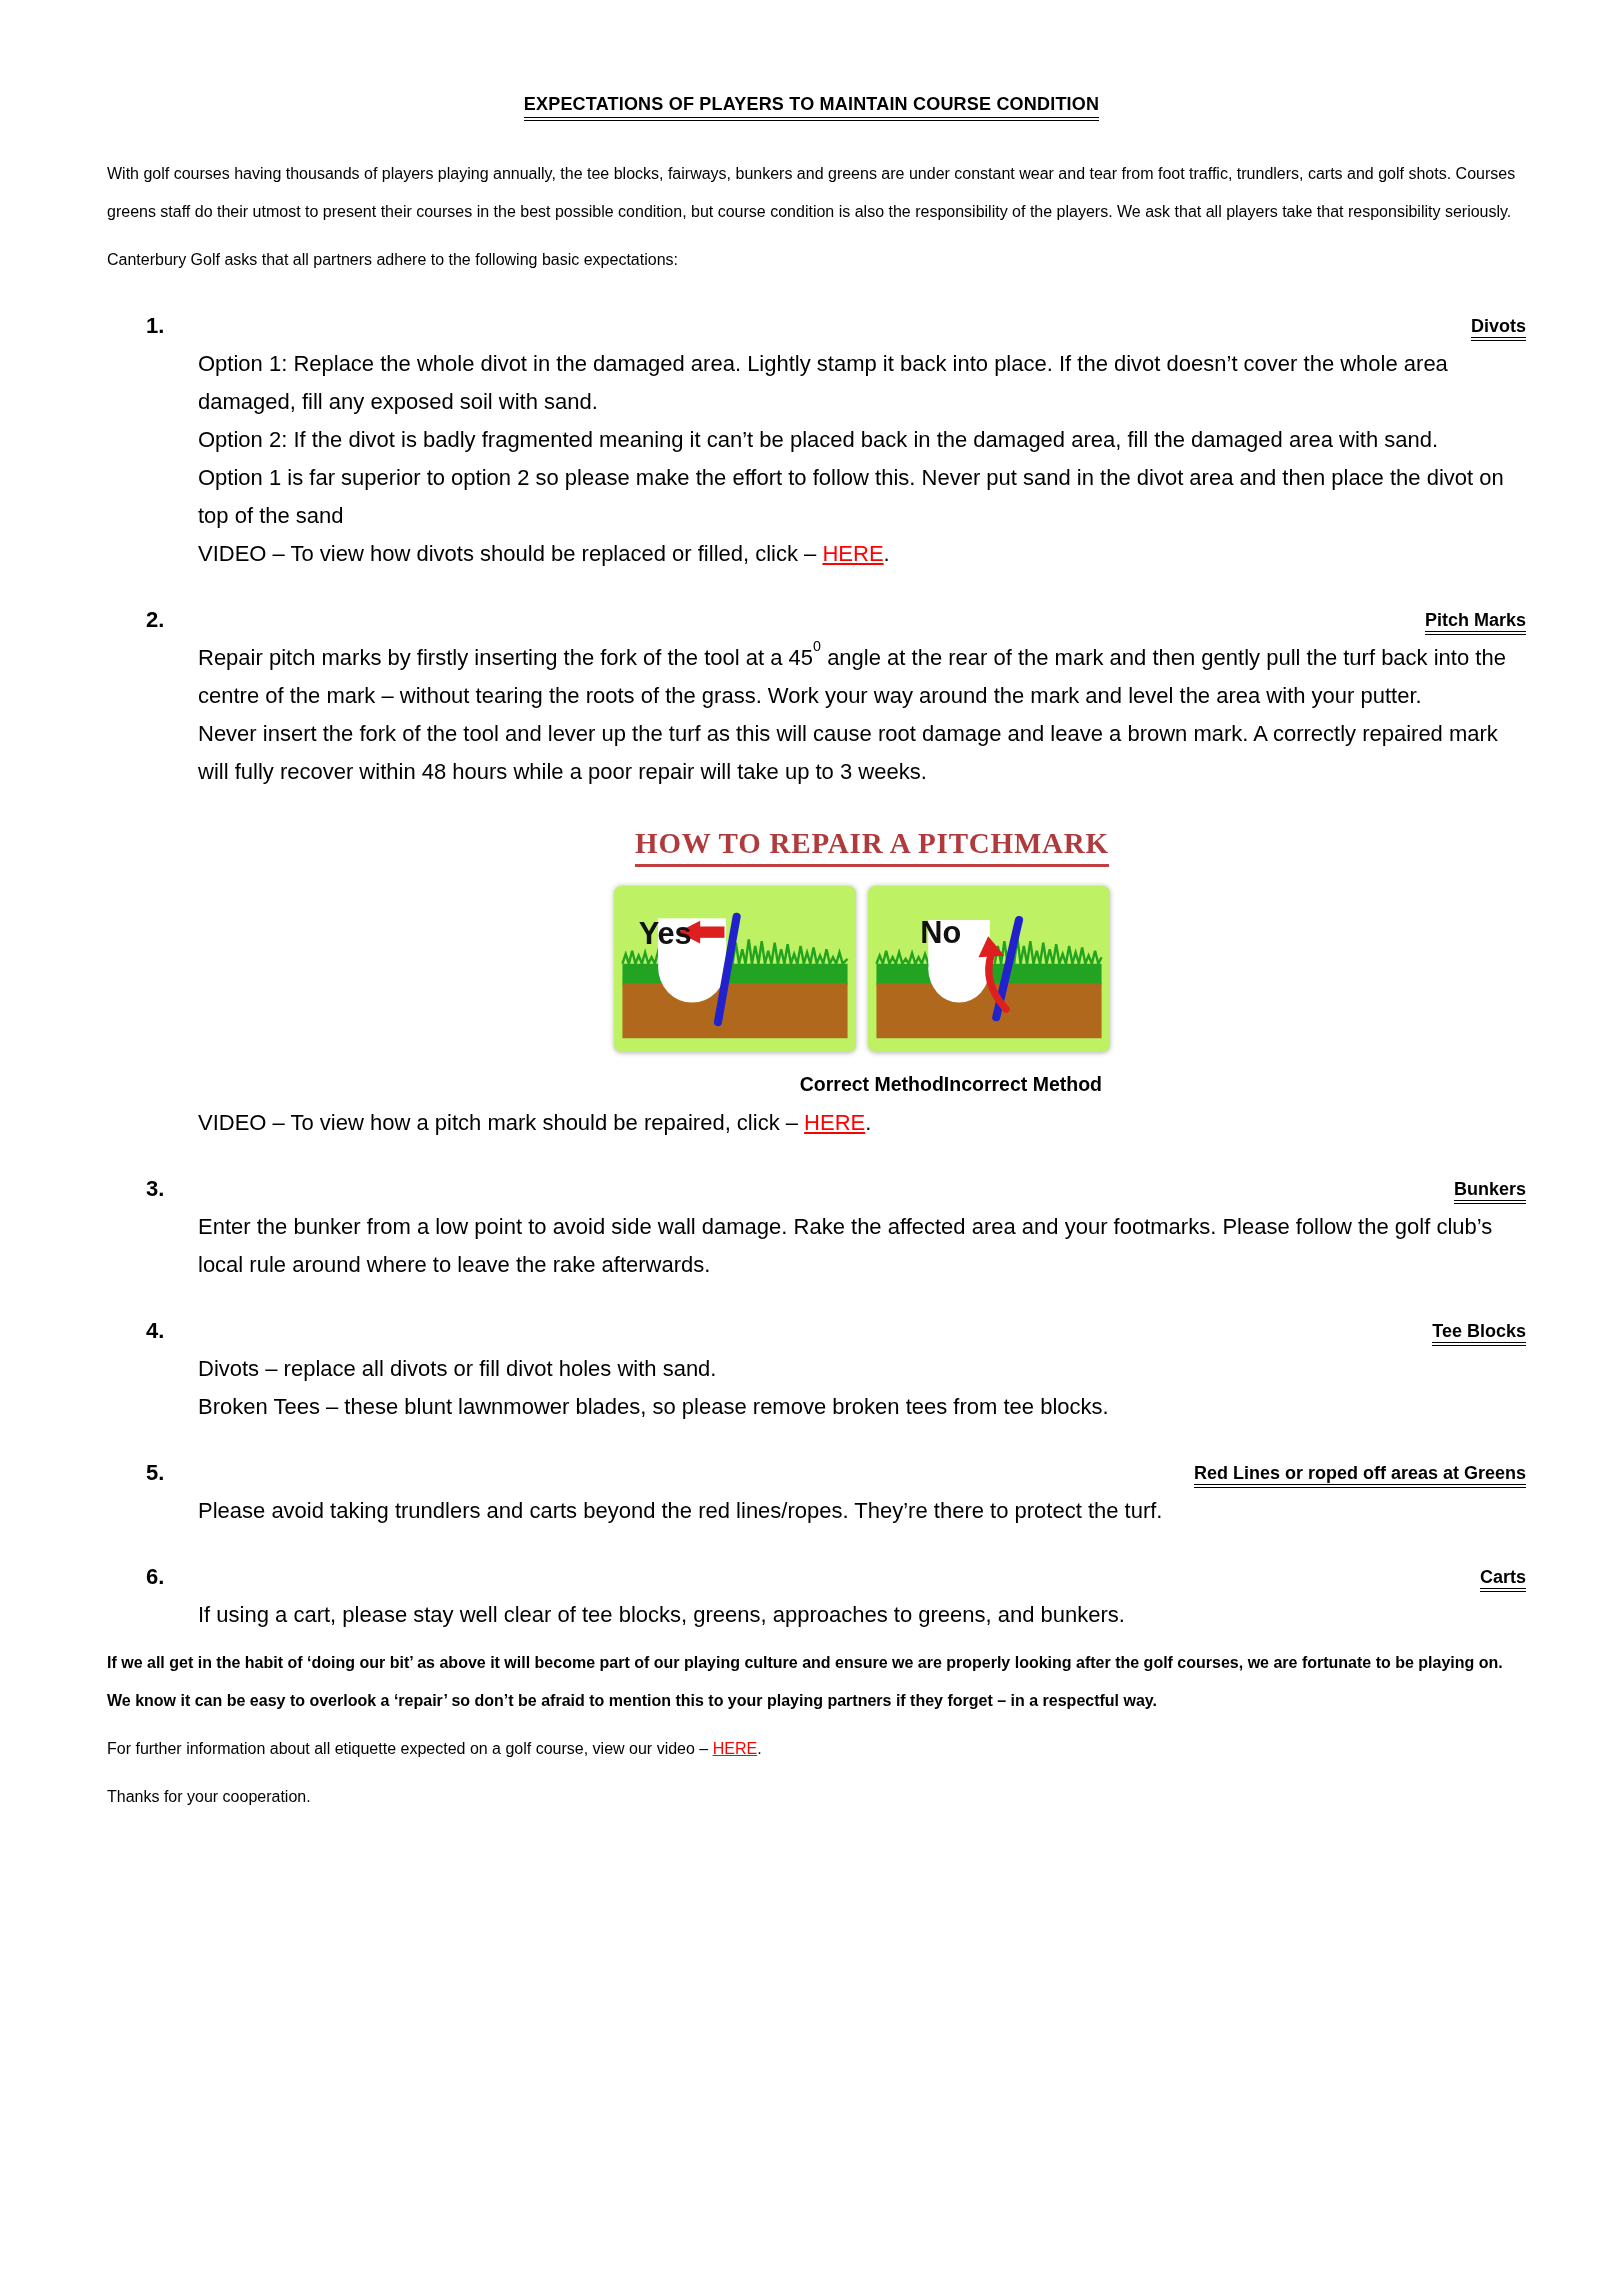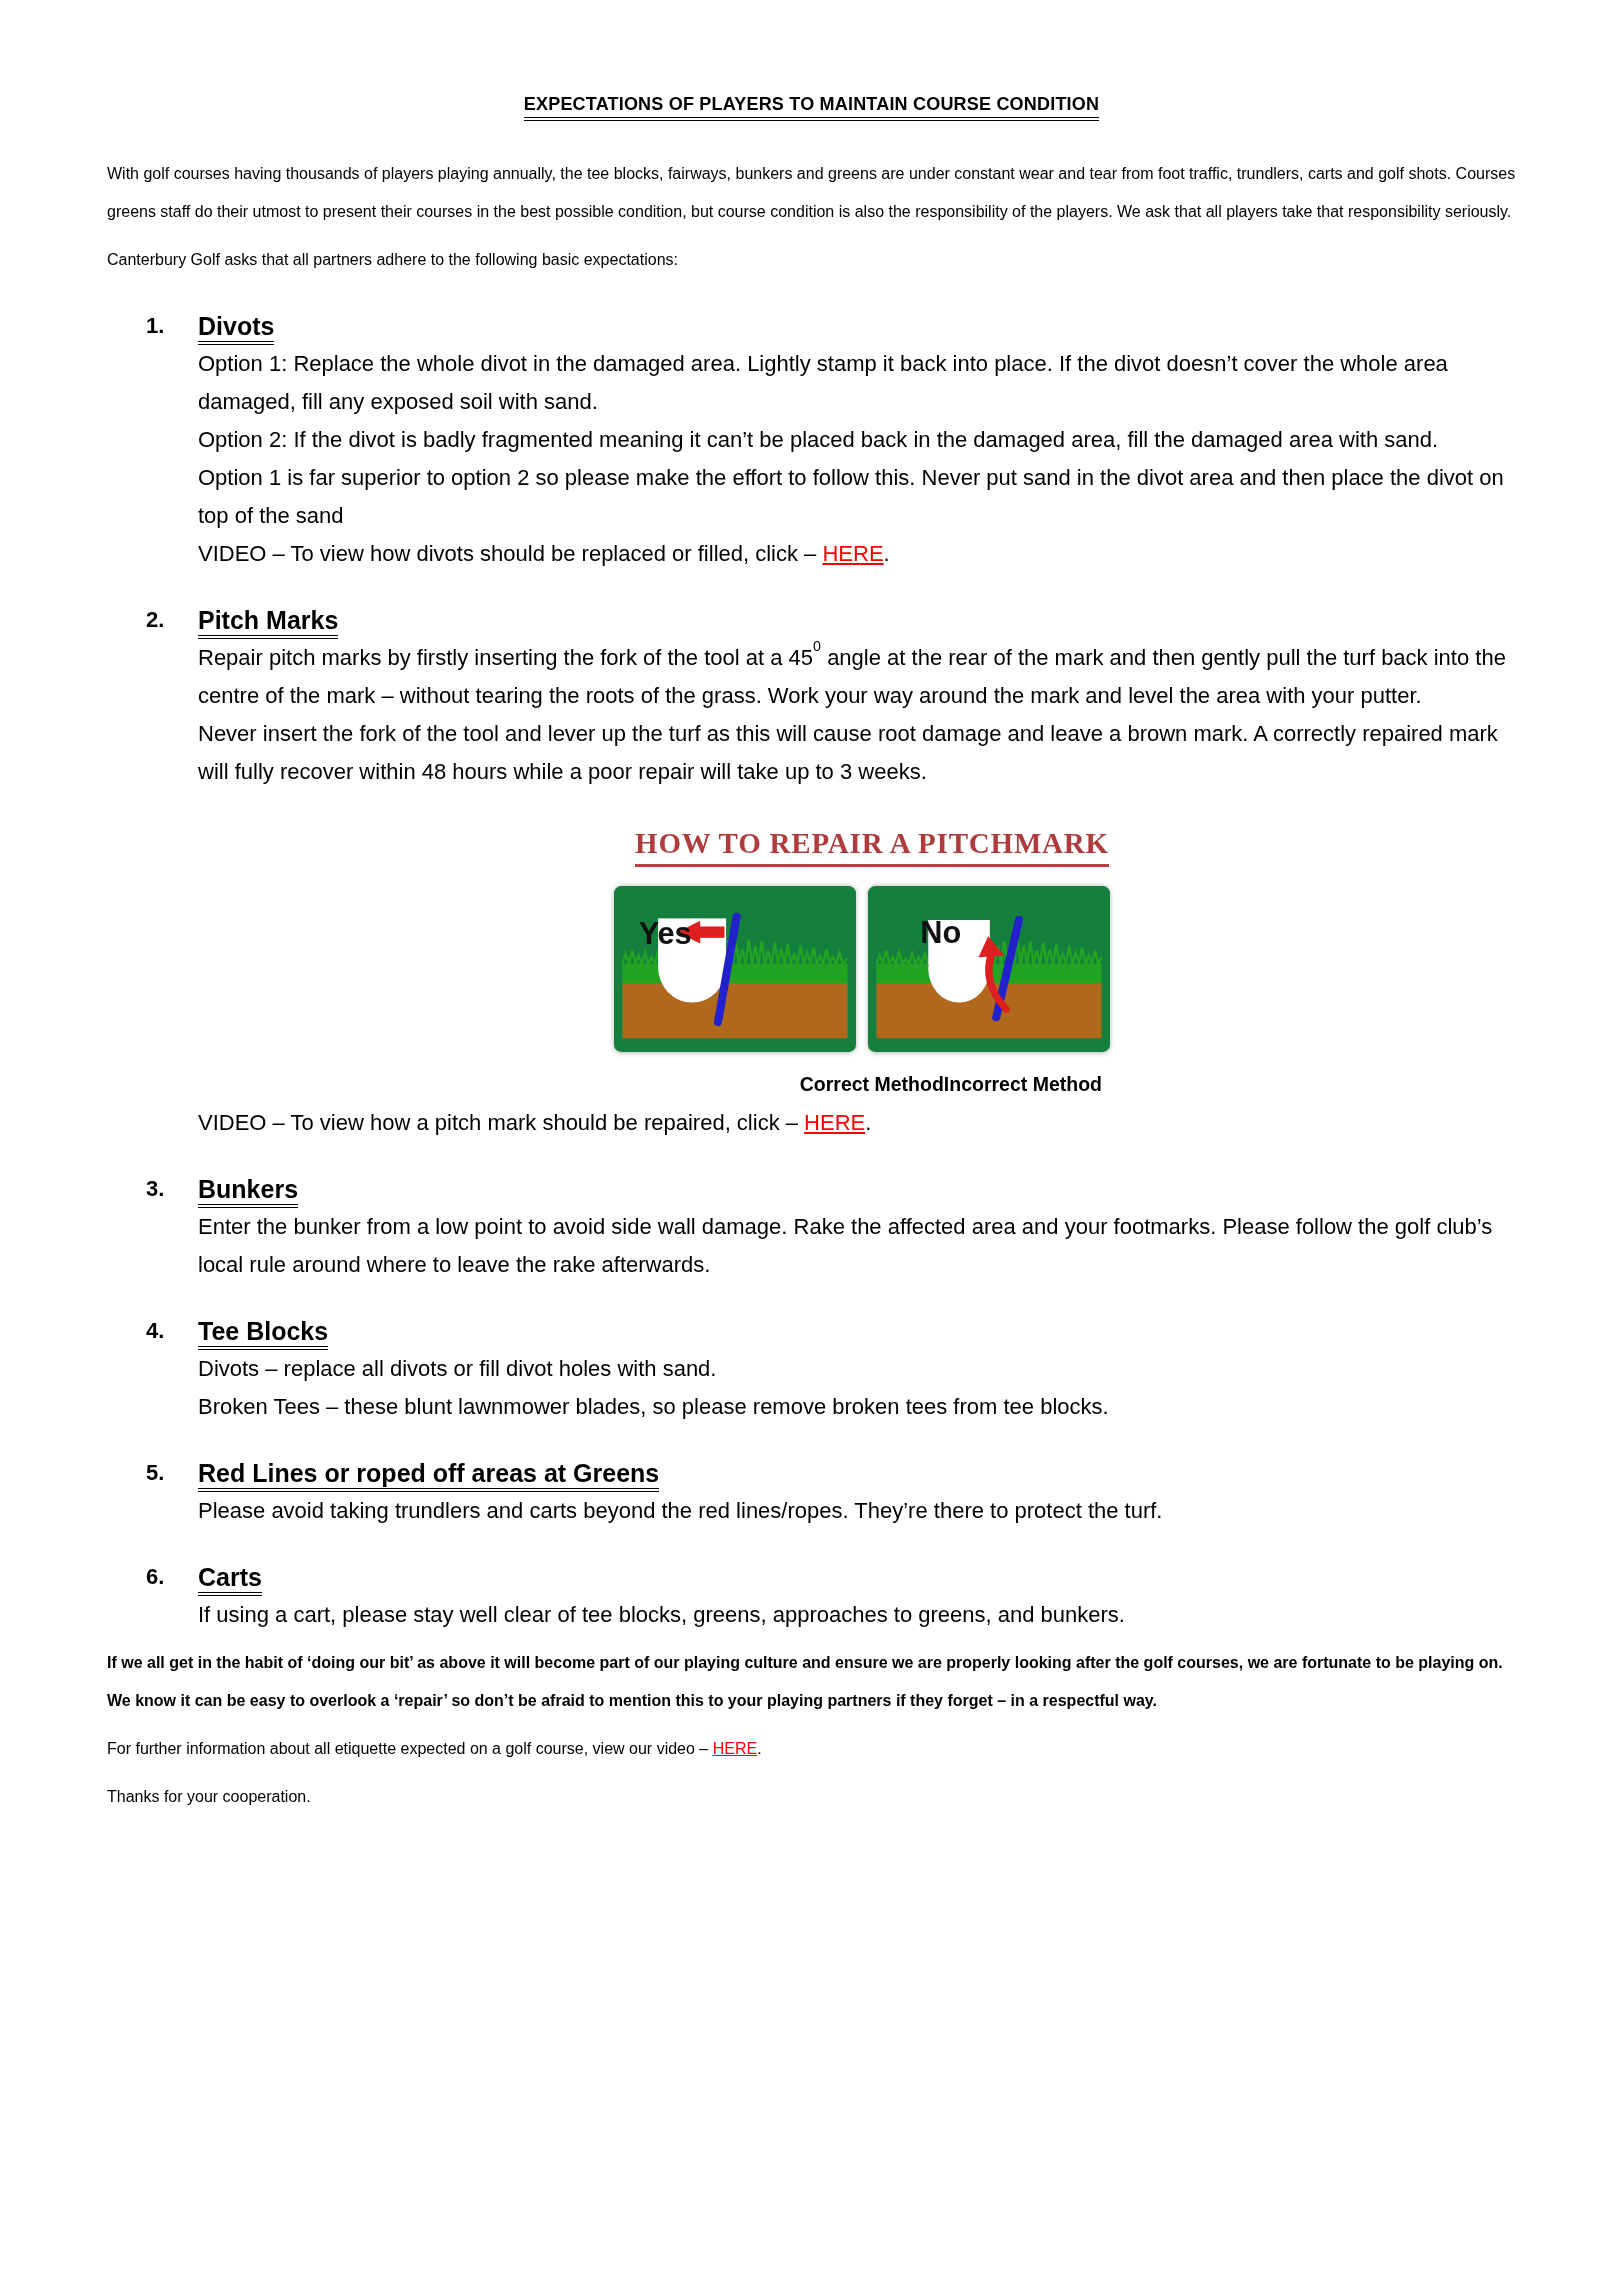--- a/index.html
+++ b/index.html
@@ -30,21 +30,21 @@
   }
   .intro { margin-bottom: 19.5px; }
 
   .section { position: relative; margin-top: 28px; }
   .sec-num {
     position: absolute;
     left: 49px; top: 0;
     font-size: 22px; font-weight: bold; line-height: 38px;
   }
   .sec-content { padding-left: 101px; }
-  .sec-heading { font-size: 25px; font-weight: bold; line-height: 38px; }
+  .sec-heading { font-size: 18px; font-weight: bold; line-height: 38px; text-align: right; }
   .sec-heading .hd { border-bottom: 4px double #000; padding-bottom: 0.8px; }
   .sec-content p { font-size: 22px; line-height: 38px; margin: 0; }
   .video { margin-top: 38px; }
 
   a.here {
     color: #ff0000;
     text-decoration: underline;
     cursor: pointer;
   }
   sup.deg { font-size: 0.65em; position: relative; top: -0.45em; line-height: 0; }
@@ -57,21 +57,21 @@
     font-weight: bold;
     font-size: 29px;
     letter-spacing: 0.8px;
     color: #b03b3c;
     border-bottom: 3.2px solid #c04041;
     padding-bottom: 3.2px;
     margin-left: 20px;
   }
   .panels { display: flex; gap: 11.4px; justify-content: center; }
   .panel-card {
-    background: #15803d;
+    background: #bef264;
     border-radius: 7.3px;
     box-shadow: 0 0.8px 5.7px rgba(0,0,0,0.30);
     font-size: 0;
   }
   .captions {
     display: flex;
     justify-content: flex-end;
     margin-top: 21px;
     padding: 0 23px 0 39px;
   }

